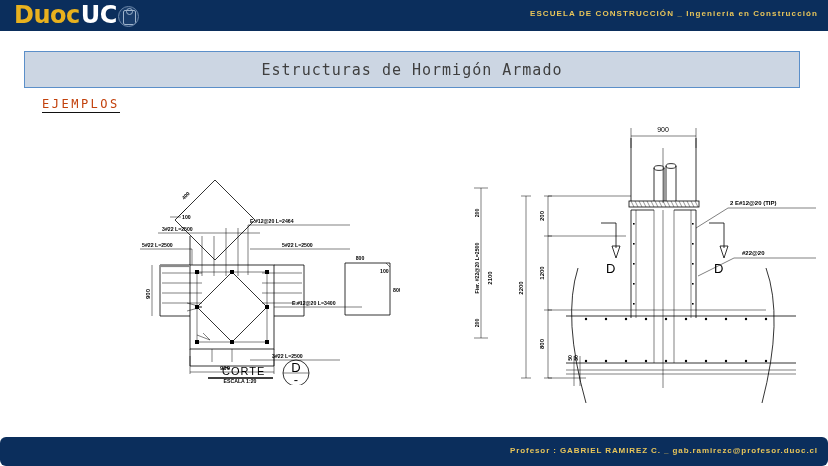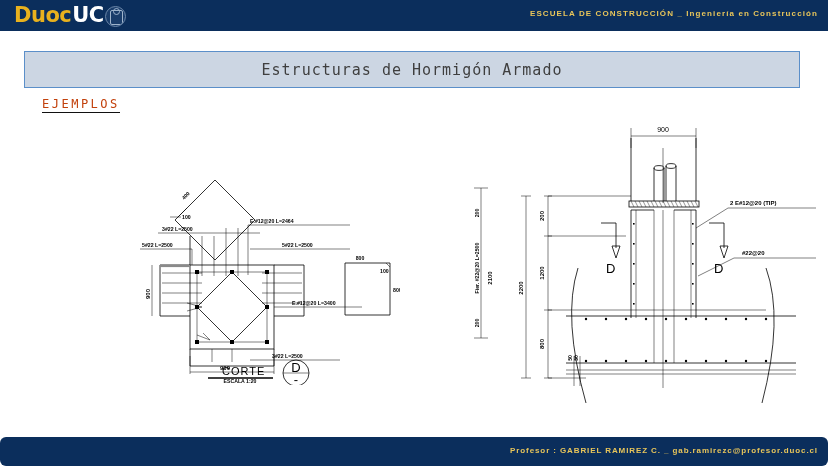--- a/index.html
+++ b/index.html
@@ -12,25 +12,25 @@
   
   .topbar{
     position:absolute;left:0;top:0;width:828px;height:31px;
     background:#0b2e5c;
   }
   .logo{
     position:absolute;left:14px;top:2px;height:26px;
     display:flex;align-items:center;
   }
   .logo-duoc{
-    font-size:21px;font-weight:bold;color:#e8b11e;letter-spacing:-0.5px;
+    font-size:24px;font-weight:bold;color:#e8b11e;letter-spacing:-0.5px;
     font-family:"DejaVu Sans", sans-serif;line-height:1;
   }
   .logo-uc{
-    font-size:21px;font-weight:bold;color:#ffffff;letter-spacing:-0.5px;
+    font-size:24px;font-weight:bold;color:#ffffff;letter-spacing:-0.5px;
     font-family:"DejaVu Sans", sans-serif;line-height:1;margin-left:1px;
   }
   .logo-seal{
     width:19px;height:19px;border-radius:50%;
     background:#1a3d6b;border:1px solid #6b86a8;
     margin-left:1px;margin-top:3px;position:relative;overflow:hidden;
   }
   .logo-seal:before{
     content:"";position:absolute;left:4px;top:3px;width:11px;height:13px;
     border:1px solid #9fb4cc;border-radius:2px;

